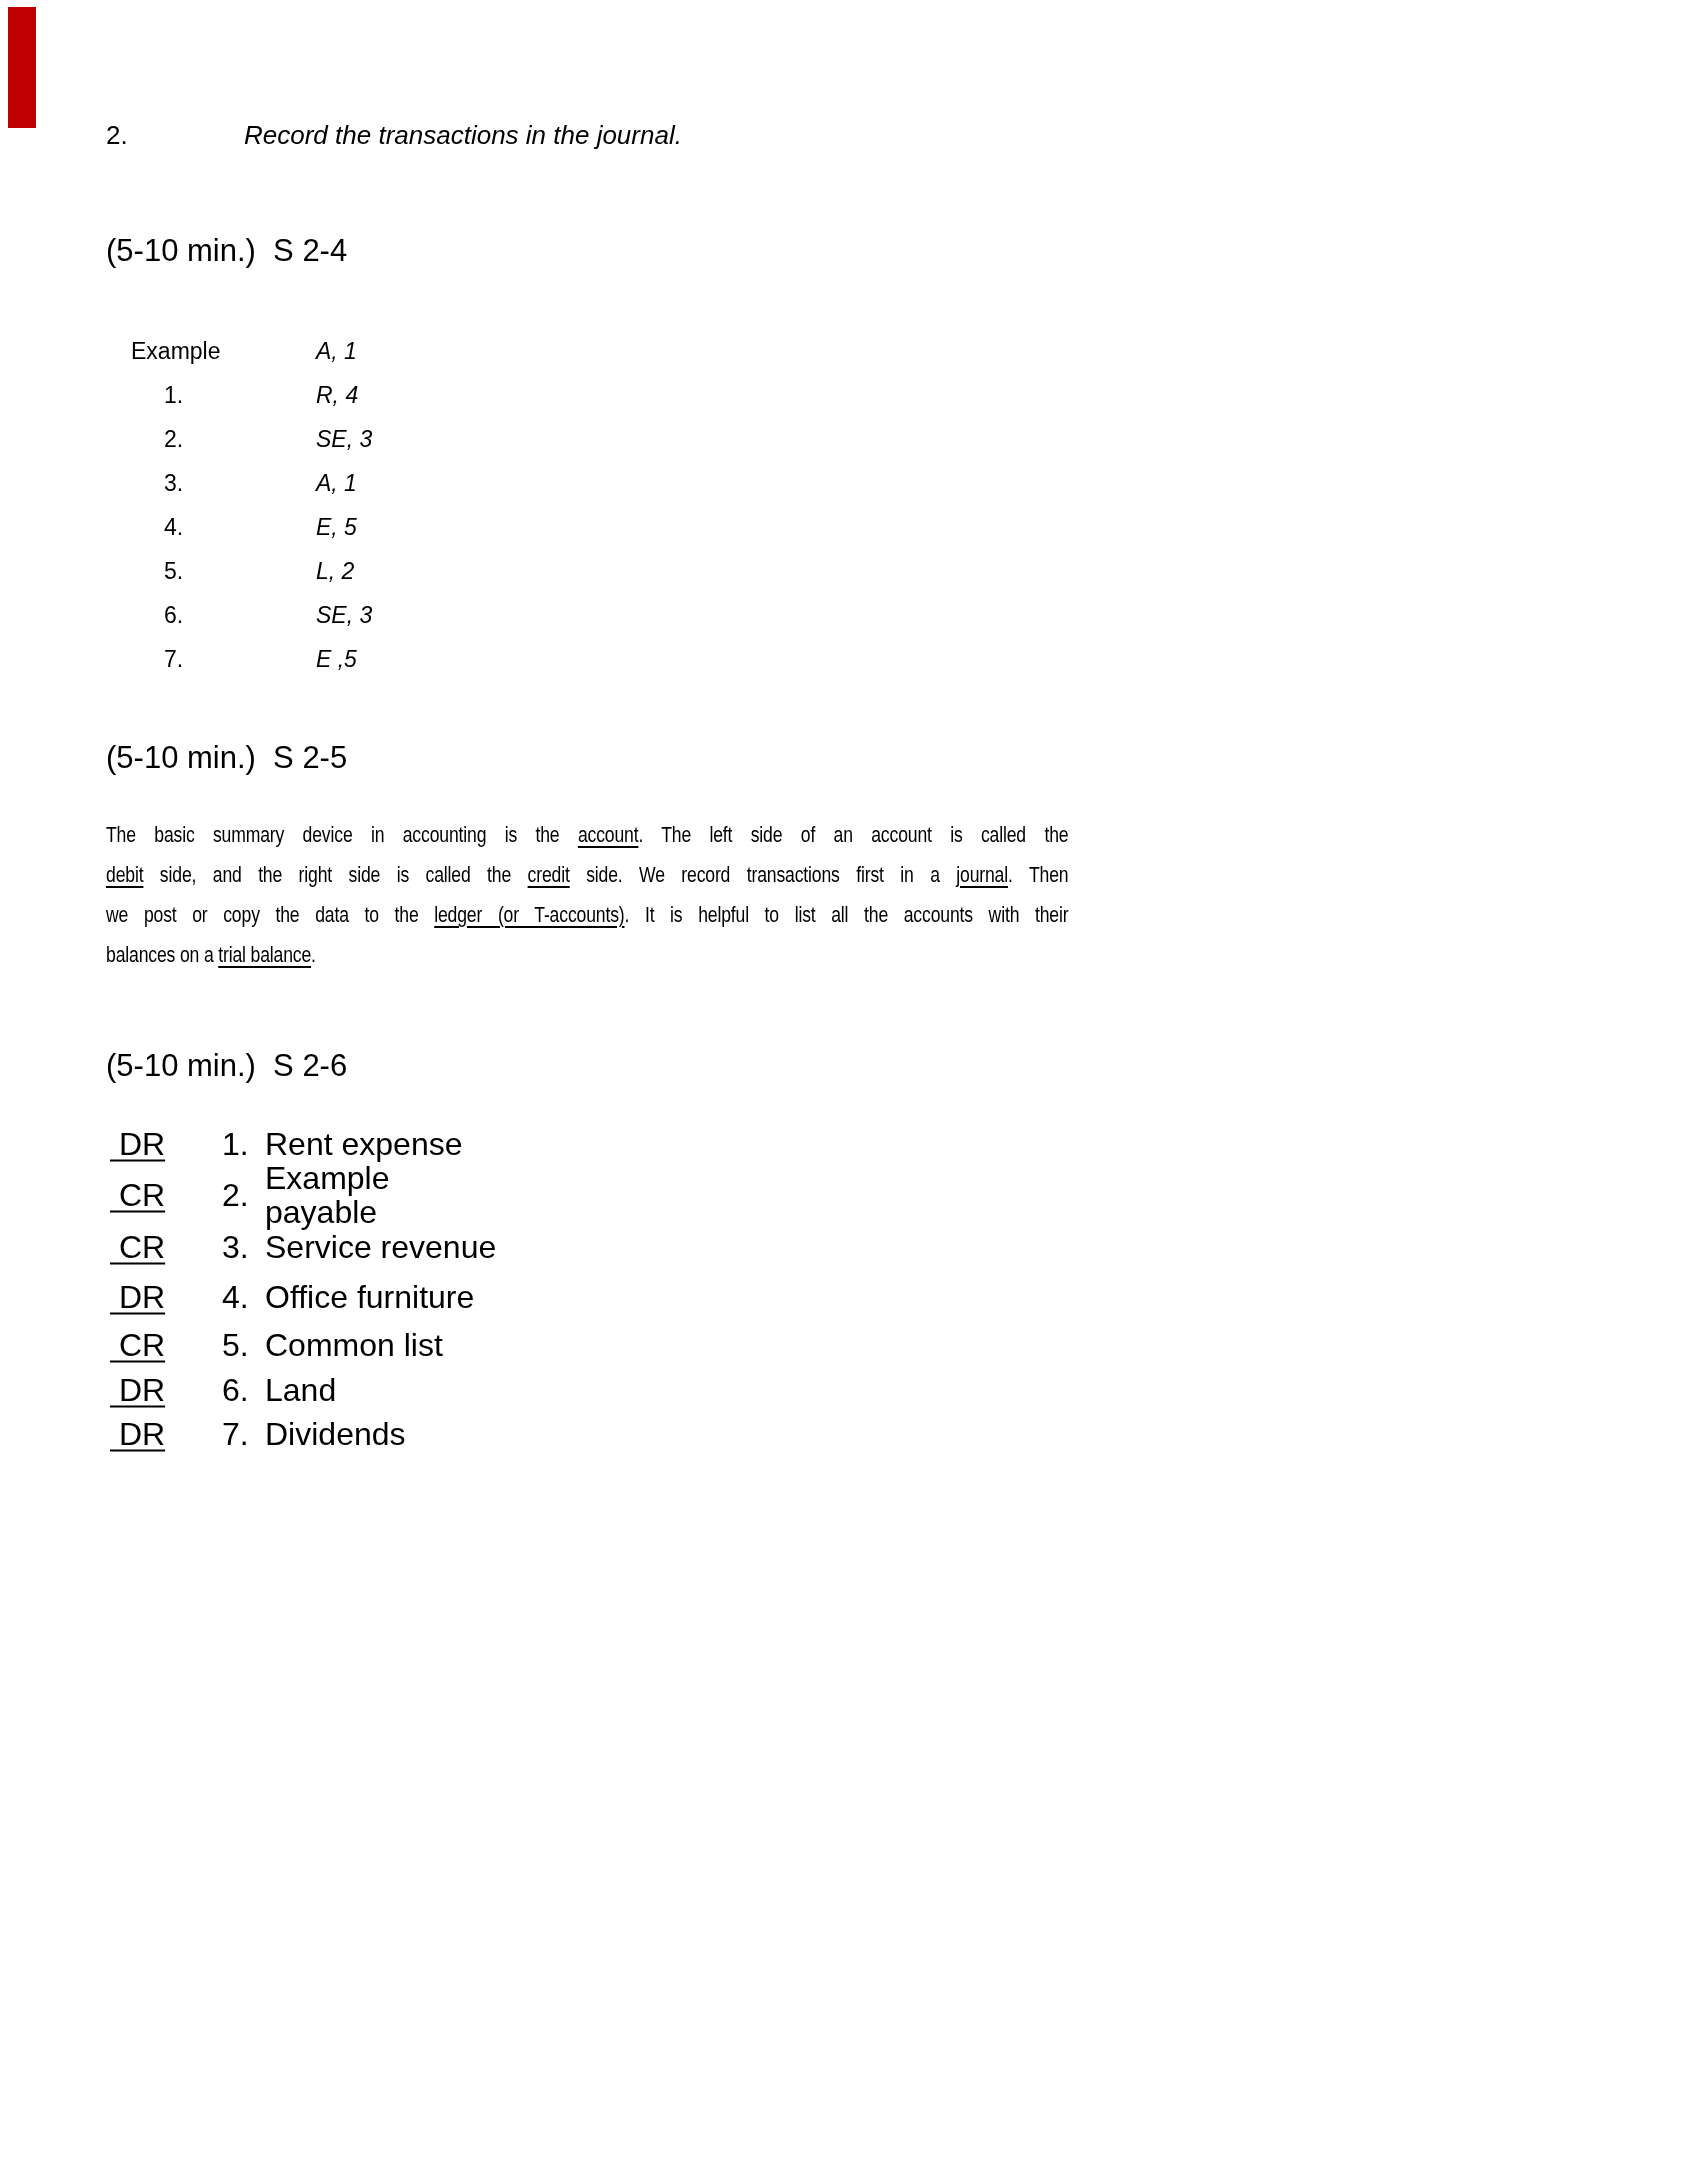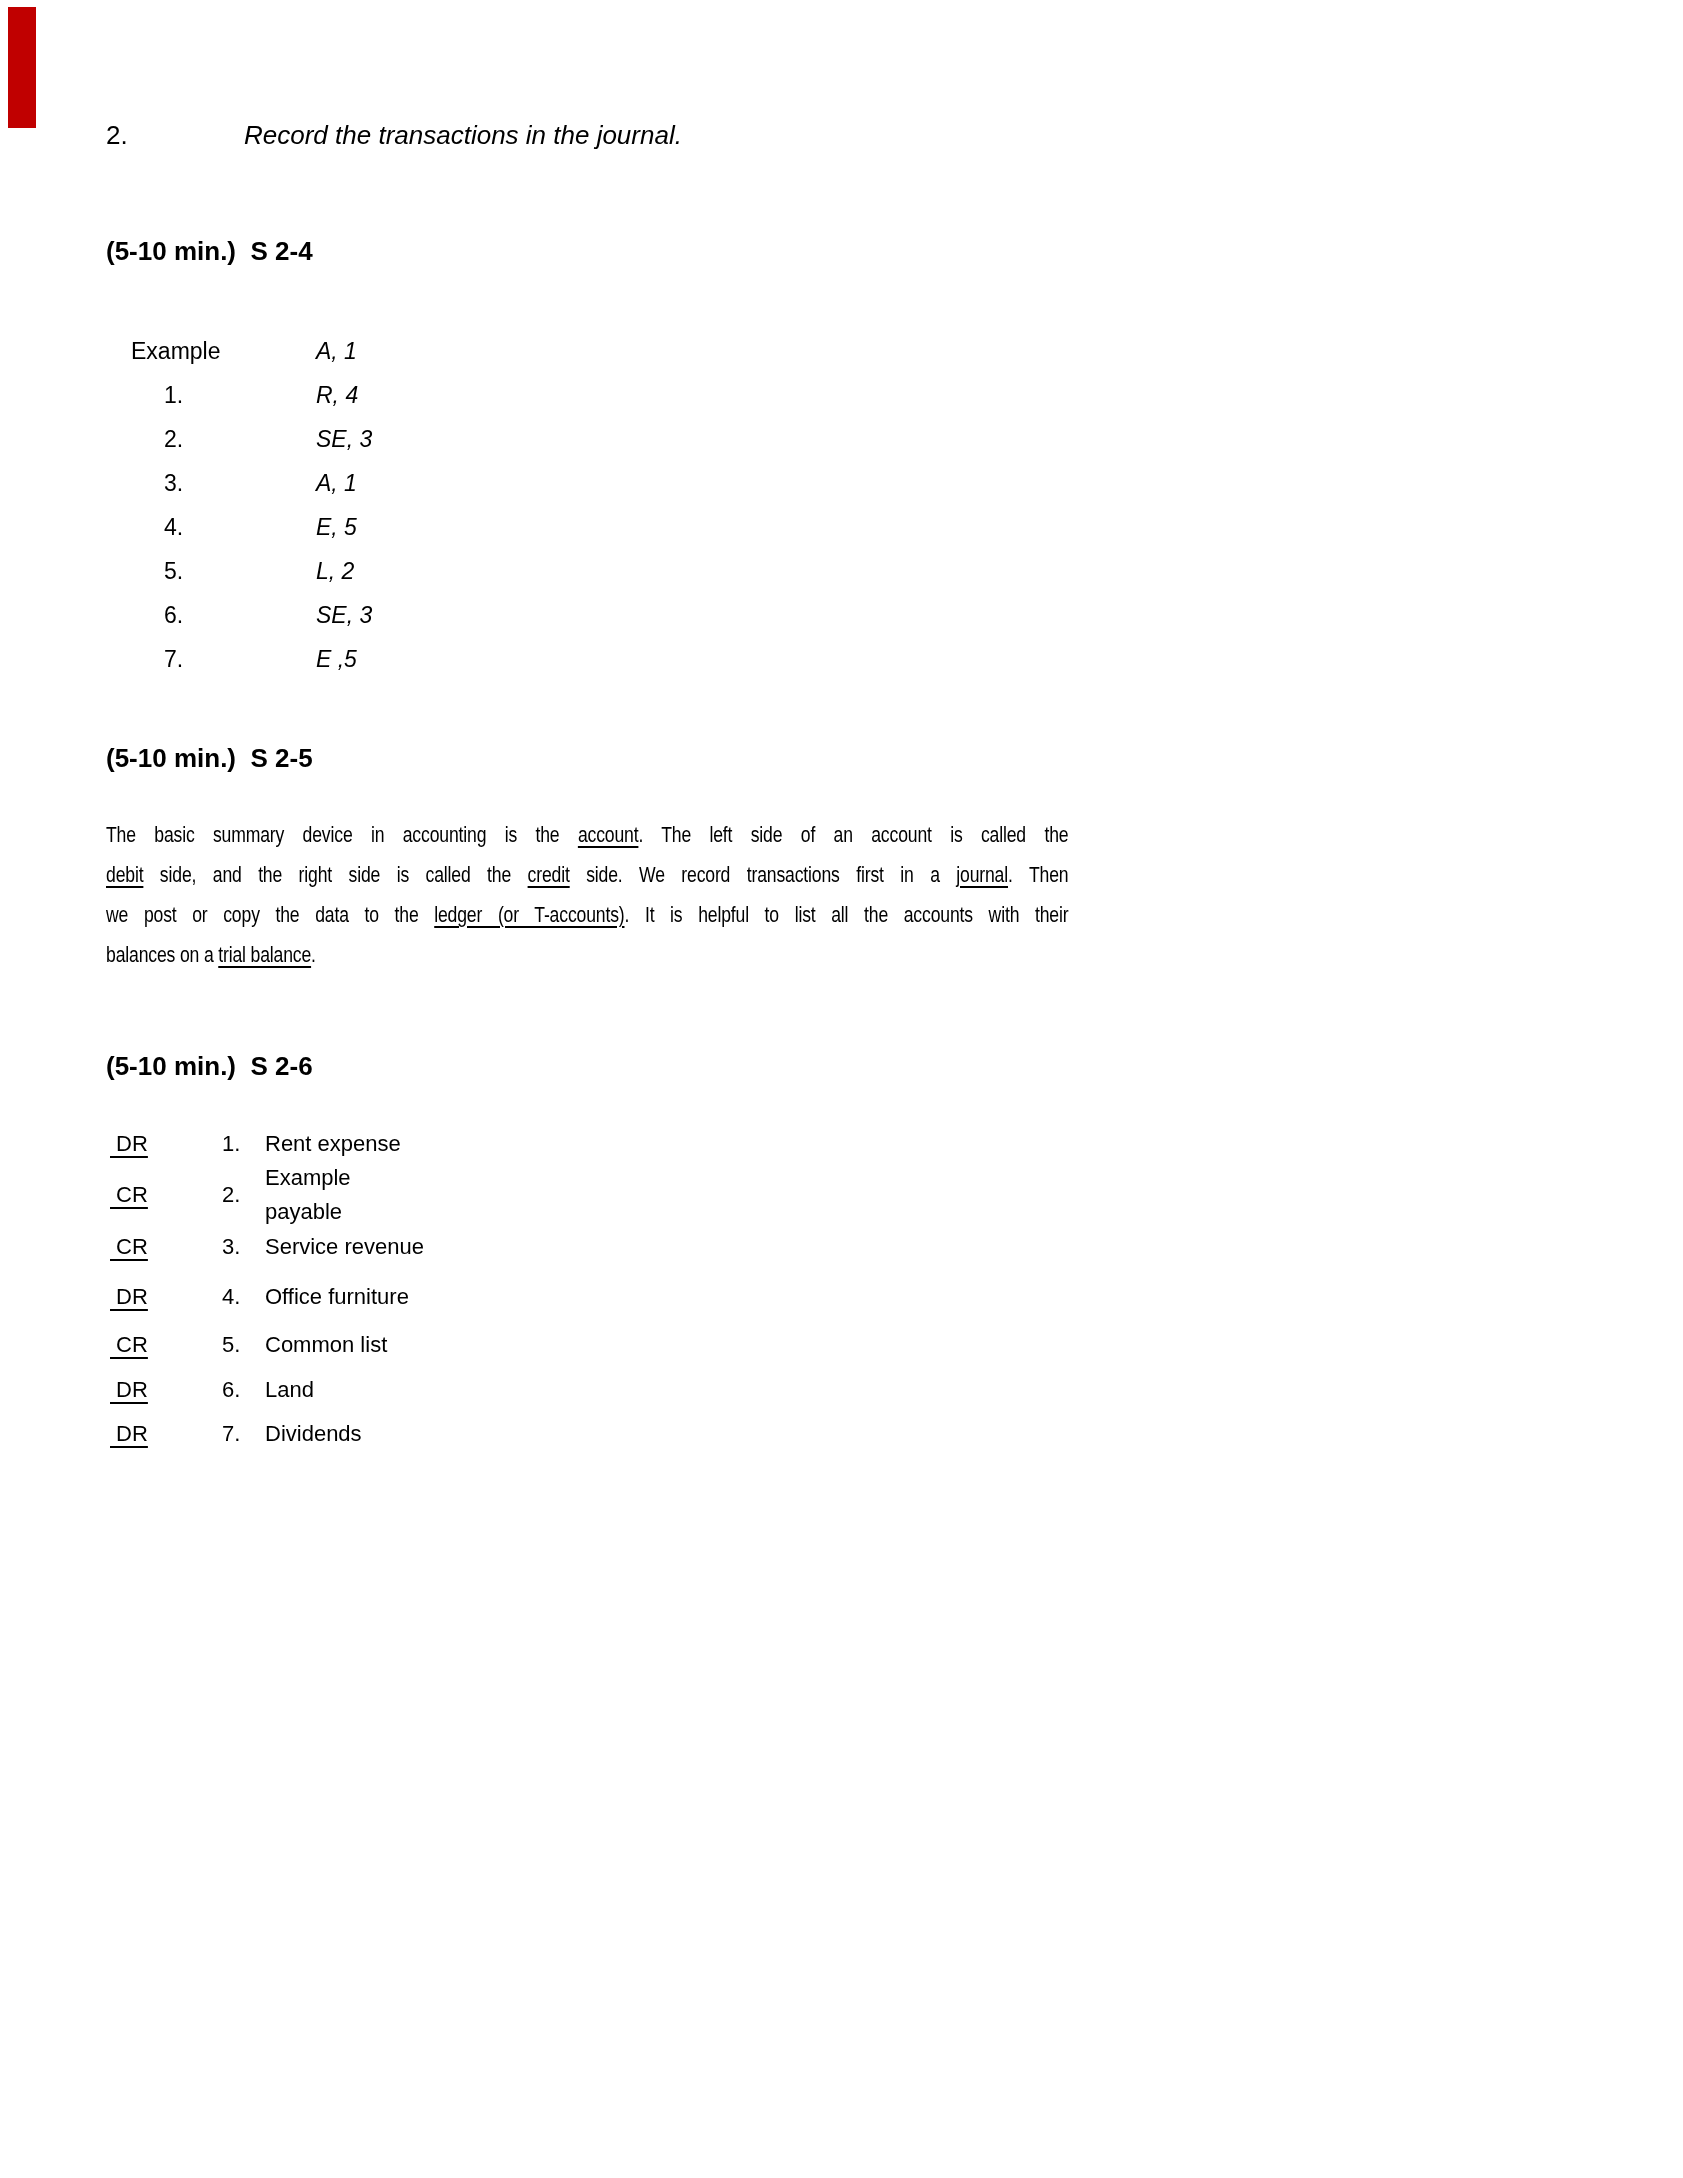--- a/index.html
+++ b/index.html
@@ -12,21 +12,21 @@
     overflow:hidden;
   }
   .abs{position:absolute;}
   
   #redbar{left:8px;top:7px;width:28px;height:121px;}
   
   .body-text{font-size:26px;line-height:30px;white-space:pre;}
   #intro-num{left:106px;top:120px;}
   #intro-text{left:244px;top:120px;font-style:italic;}
   
-  .heading{font-size:26px;font-weight:bold;line-height:34px;white-space:pre;}
+  .heading{font-size:31px;font-weight:normal;line-height:34px;white-space:pre;}
   #h-s24{left:106px;top:234px;}
   #h-s25{left:106px;top:717px;margin-top:24px;}
   #h-s26{left:106px;top:1049px;}
   
   #s24{left:106px;top:329px;width:495px;}
   .s24-row{position:relative;height:44px;font-size:23px;}
   .s24-row .c1{position:absolute;left:58px;top:50%;transform:translateY(-50%);white-space:pre;}
   .s24-row.ex .c1{left:25px;}
   .s24-row .c2{position:absolute;left:210px;top:50%;transform:translateY(-50%);white-space:pre;font-style:italic;}
   
@@ -35,21 +35,21 @@
     font-size:22px;line-height:30px;letter-spacing:-0.2px;
     transform:scaleX(0.8);transform-origin:left top;
     text-align:justify;text-align-last:justify;
     white-space:nowrap;
   }
   .pline.last{text-align:left;text-align-last:left;}
   #pl0{top:820px;} #pl1{top:860px;} #pl2{top:900px;} #pl3{top:940px;}
   .u{text-decoration:underline;text-decoration-thickness:1.5px;text-underline-offset:4px;}
   
   #s26{left:110px;top:1121px;width:693px;}
-  .s26-row{position:relative;font-size:22px;}
+  .s26-row{position:relative;font-size:32px;}
   .s26-row .side{
     position:absolute;left:0;top:50%;transform:translateY(-50%);
     text-decoration:underline;text-decoration-thickness:2px;text-underline-offset:5px;
     white-space:pre;
   }
   .s26-row .num{position:absolute;left:112px;top:50%;transform:translateY(-50%);white-space:pre;}
   .s26-row .lbl{position:absolute;left:155px;top:50%;transform:translateY(-50%);line-height:34px;white-space:pre;}
   .s26-row .l2:empty{display:none;}
 </style>
 </head>

